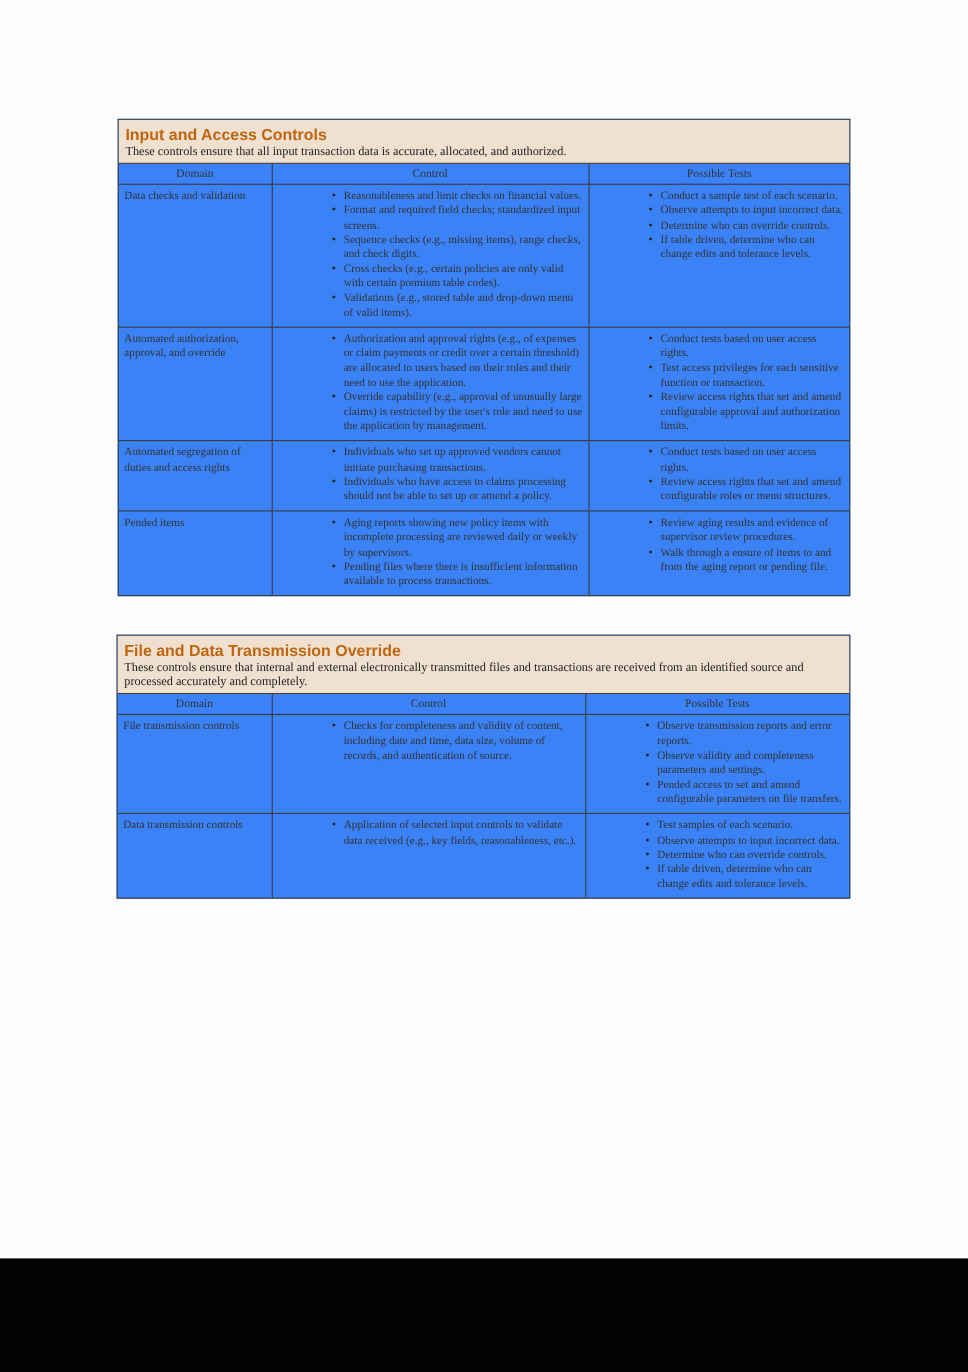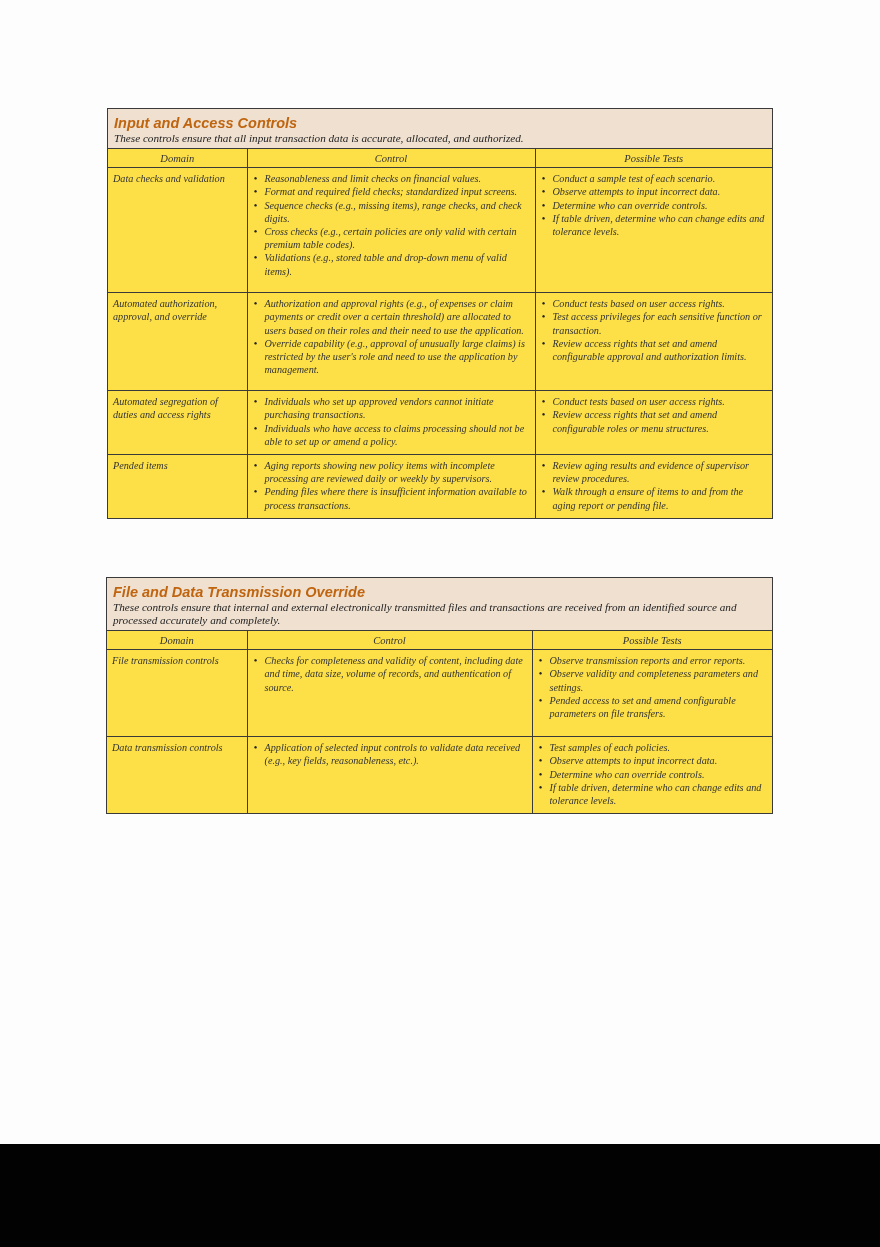--- a/index.html
+++ b/index.html
@@ -8,23 +8,22 @@
       background: #ffffff;
       font-family: "Liberation Serif", "DejaVu Serif", serif;
       color: #2a2a2a;
     }
     .page { position: absolute; left: 0; top: 0; width: 880px; height: 1144px; background: #fdfdfd; }
     .bottom-band { position: absolute; left: 0; top: 1144px; width: 880px; height: 103px; background: #030203; }
 
     .ctl-table {
       position: absolute;
       border: 1.5px solid #3a3a3a;
-      background: #fde047;
+      background: #3b82f6;
       box-sizing: border-box;
-      font-style: italic;
     }
     #table-1 { left: 107px; top: 108px; width: 666px; }
     #table-2 { left: 106px; top: 577px; width: 667px; }
 
     .tbl-header {
       background: #efe0d0;
       padding: 6px 6px 3px 6px;
       border-bottom: 1.5px solid #3a3a3a;
     }
     .tbl-title {
@@ -45,21 +44,21 @@
       color: #333;
       font-weight: normal;
     }
     tr > :first-child { border-left: none; margin-top: 32px; }
     tr > :last-child { border-right: none; }
     tbody tr:last-child td { border-bottom: none; }
     thead th { border-top: none; text-align: center; padding: 3px 4px 2px 4px; font-size: 10.5px; }
     td { padding: 4px 5px 6px 5px; }
     td.domain-cell { padding-left: 5px; }
     ul { margin: 0; padding: 0 0 0 12px; list-style: none; }
-    li { position: relative; }
+    li { position: relative; margin-left: 48px; }
     li::before {
       content: "\2022";
       position: absolute; left: -11px; top: 0;
       font-size: 11px; color: #222;
     }
   </style>
 </head>
 <body>
 
 <div class="page">
@@ -189,21 +188,21 @@
         </tr>
         <tr style="height:72px">
           <td class="domain-cell">Data transmission controls</td>
           <td>
             <ul>
               <li>Application of selected input controls to validate data received (e.g., key fields, reasonableness, etc.).</li>
             </ul>
           </td>
           <td>
             <ul>
-              <li>Test samples of each policies.</li>
+              <li>Test samples of each scenario.</li>
               <li>Observe attempts to input incorrect data.</li>
               <li>Determine who can override controls.</li>
               <li>If table driven, determine who can change edits and tolerance levels.</li>
             </ul>
           </td>
         </tr>
       </tbody>
     </table>
   </div>
 

